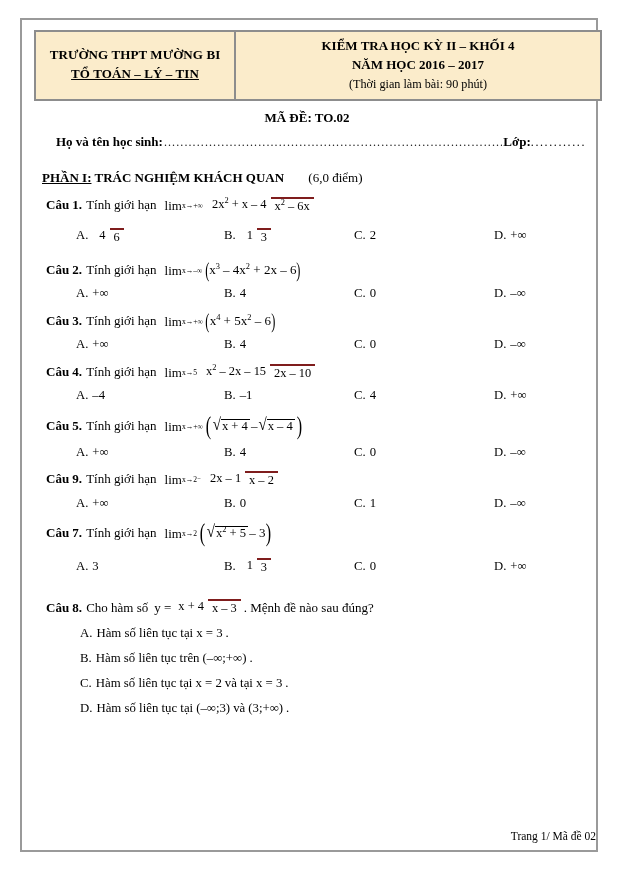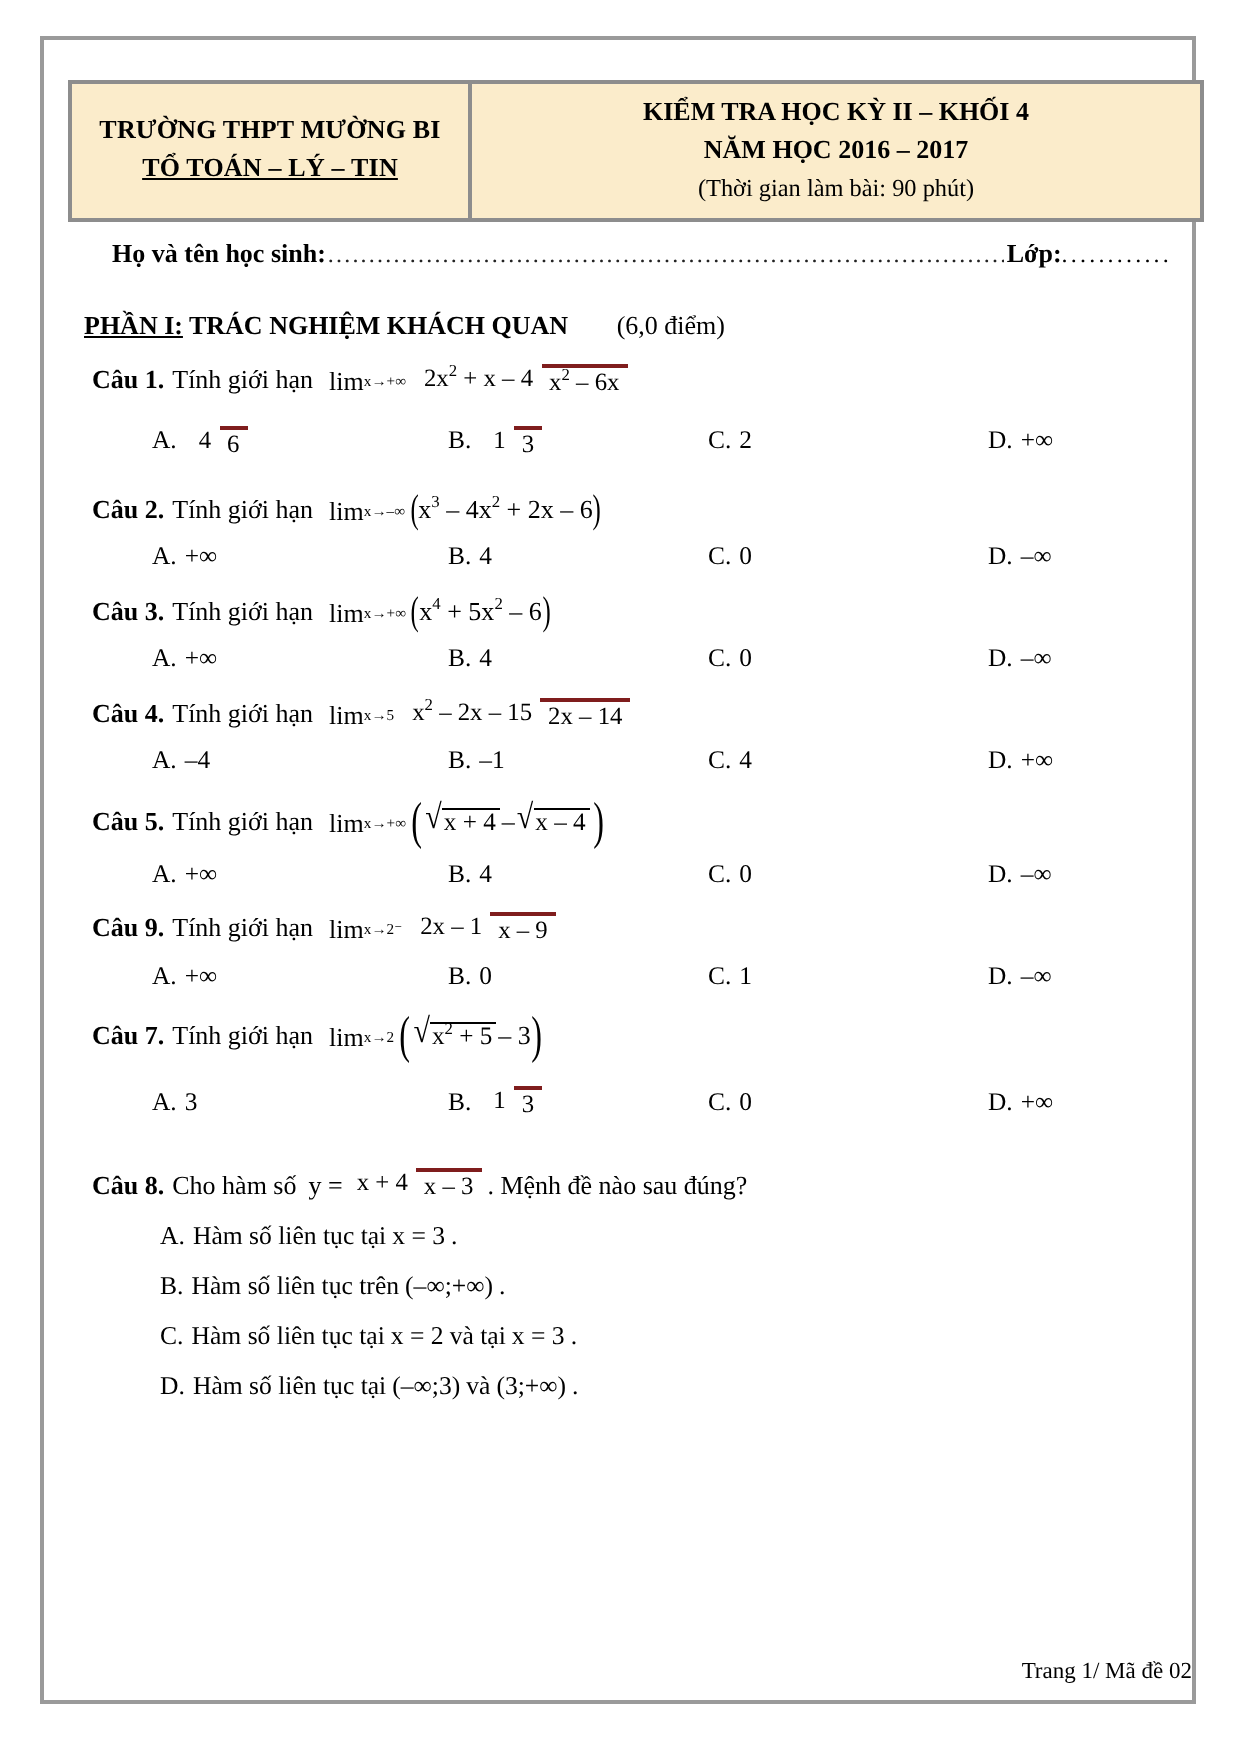--- a/index.html
+++ b/index.html
@@ -24,21 +24,21 @@
     width: 578px;
     height: 834px;
     border: 2px solid #9a9a9a;
     box-sizing: border-box;
   }
 
   
   #content {
     position: absolute;
     left: 32px;
-    top: 40px;
+    top: 30px;
     width: 554px;
   }
 
   
   table.head-table {
     border-collapse: collapse;
     width: 550px;
     margin-left: 2px;
     table-layout: fixed;
   }
@@ -239,20 +239,21 @@
       </td>
       <td class="head-right">
         <div class="exam-line">KIỂM TRA HỌC KỲ II – KHỐI 4</div>
         <div class="exam-line">NĂM HỌC 2016 – 2017</div>
         <div class="exam-sub">(Thời gian làm bài: 90 phút)</div>
       </td>
     </tr>
   </tbody>
     </table>
 
+  <div class="made">MÃ ĐỀ: TO.02</div>
 
   <div class="name-line">
     <span class="lbl">Họ và tên học sinh:</span>
     <span class="dots-fill">........................................................................................................</span>
     <span class="lbl">Lớp:</span>
     <span class="dots-tail">............</span>
   </div>
 
   <div class="section-head">
     <span class="ul">PHẦN I:</span>
@@ -366,21 +367,21 @@
   <div class="q">
     <div class="q-stem">
       <span class="q-num">Câu 4.</span>
       <span class="q-text">Tính giới hạn</span>
       <span class="lim">
         <span class="lim-op">lim</span>
         <span class="lim-sub">x→5</span>
       </span>
       <span class="frac">
         <span class="num">x<span class="sup">2</span> – 2x – 15</span>
-        <span class="den">2x – 14</span>
+        <span class="den">2x – 10</span>
       </span>
     </div>
     <div class="ans-row">
       <span class="ans ans-a">
         <span class="tag">A.</span>
         <span>–4</span>
       </span>
       <span class="ans ans-b">
         <span class="tag">B.</span>
         <span>–1</span>
@@ -439,21 +440,21 @@
   <div class="q">
     <div class="q-stem">
       <span class="q-num">Câu 9.</span>
       <span class="q-text">Tính giới hạn</span>
       <span class="lim">
         <span class="lim-op">lim</span>
         <span class="lim-sub">x→2⁻</span>
       </span>
       <span class="frac">
         <span class="num">2x – 1</span>
-        <span class="den">x – 9</span>
+        <span class="den">x – 2</span>
       </span>
     </div>
     <div class="ans-row">
       <span class="ans ans-a">
         <span class="tag">A.</span>
         <span>+∞</span>
       </span>
       <span class="ans ans-b">
         <span class="tag">B.</span>
         <span>0</span>

